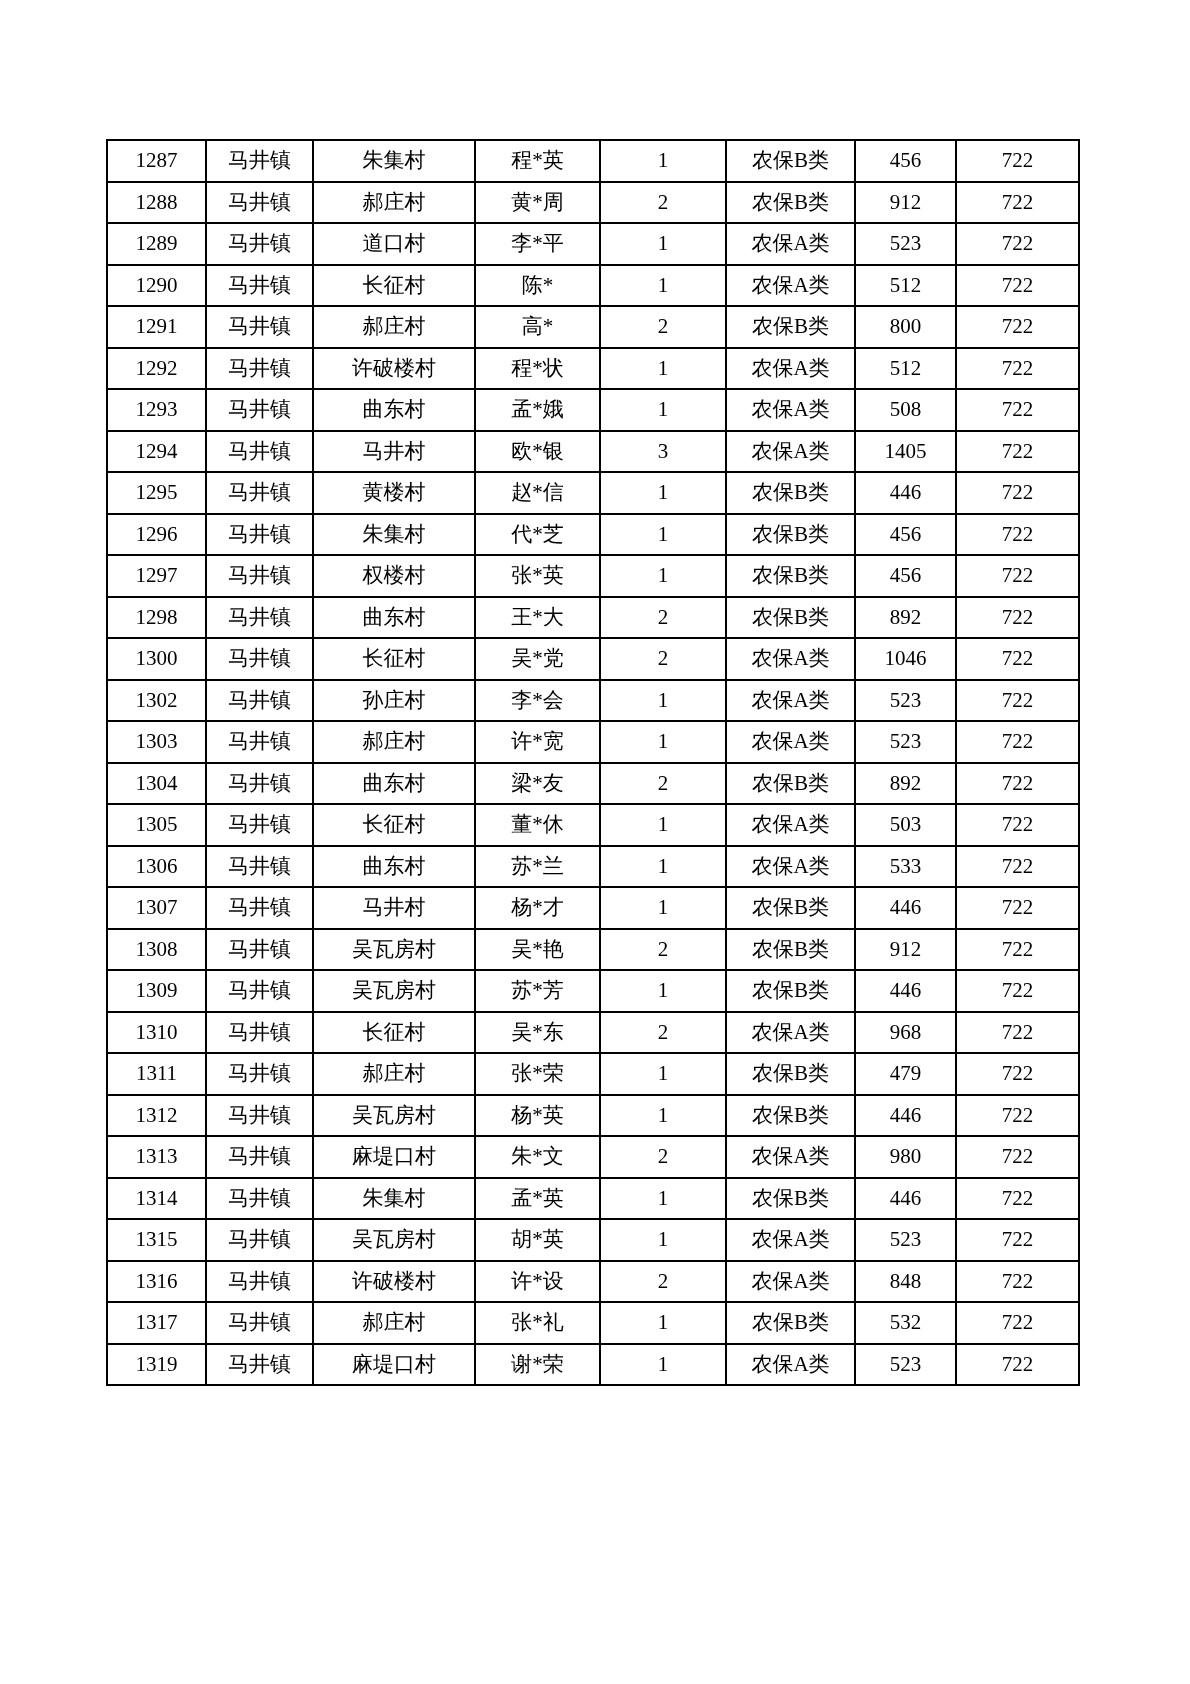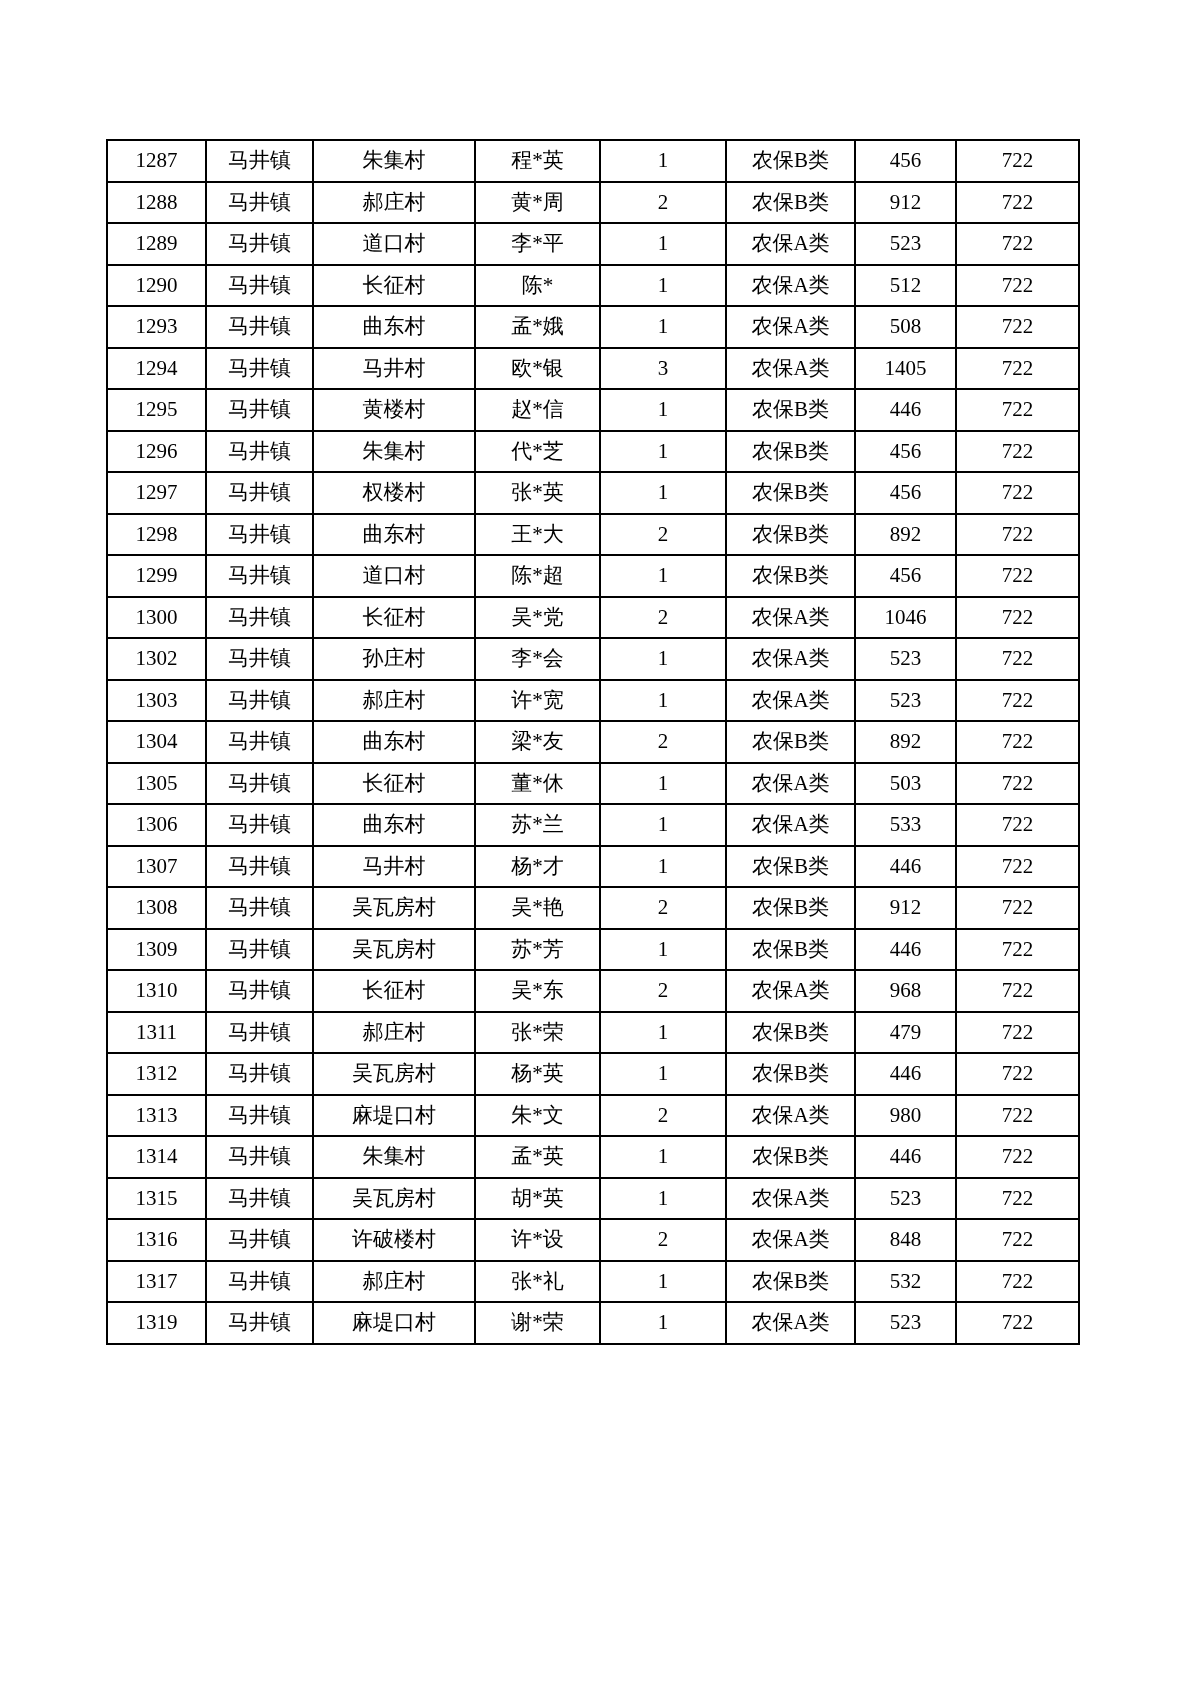--- a/index.html
+++ b/index.html
@@ -89,20 +89,40 @@
           <td>1290</td>
           <td>马井镇</td>
           <td>长征村</td>
           <td>陈*</td>
           <td>1</td>
           <td>农保A类</td>
           <td>512</td>
           <td>722</td>
         </tr>
         <tr>
+          <td>1291</td>
+          <td>马井镇</td>
+          <td>郝庄村</td>
+          <td>高*</td>
+          <td>2</td>
+          <td>农保B类</td>
+          <td>800</td>
+          <td>722</td>
+        </tr>
+        <tr>
+          <td>1292</td>
+          <td>马井镇</td>
+          <td>许破楼村</td>
+          <td>程*状</td>
+          <td>1</td>
+          <td>农保A类</td>
+          <td>512</td>
+          <td>722</td>
+        </tr>
+        <tr>
           <td>1293</td>
           <td>马井镇</td>
           <td>曲东村</td>
           <td>孟*娥</td>
           <td>1</td>
           <td>农保A类</td>
           <td>508</td>
           <td>722</td>
         </tr>
         <tr>
@@ -146,30 +166,20 @@
           <td>722</td>
         </tr>
         <tr>
           <td>1298</td>
           <td>马井镇</td>
           <td>曲东村</td>
           <td>王*大</td>
           <td>2</td>
           <td>农保B类</td>
           <td>892</td>
-          <td>722</td>
-        </tr>
-        <tr>
-          <td>1299</td>
-          <td>马井镇</td>
-          <td>道口村</td>
-          <td>陈*超</td>
-          <td>1</td>
-          <td>农保B类</td>
-          <td>456</td>
           <td>722</td>
         </tr>
         <tr>
           <td>1300</td>
           <td>马井镇</td>
           <td>长征村</td>
           <td>吴*党</td>
           <td>2</td>
           <td>农保A类</td>
           <td>1046</td>

